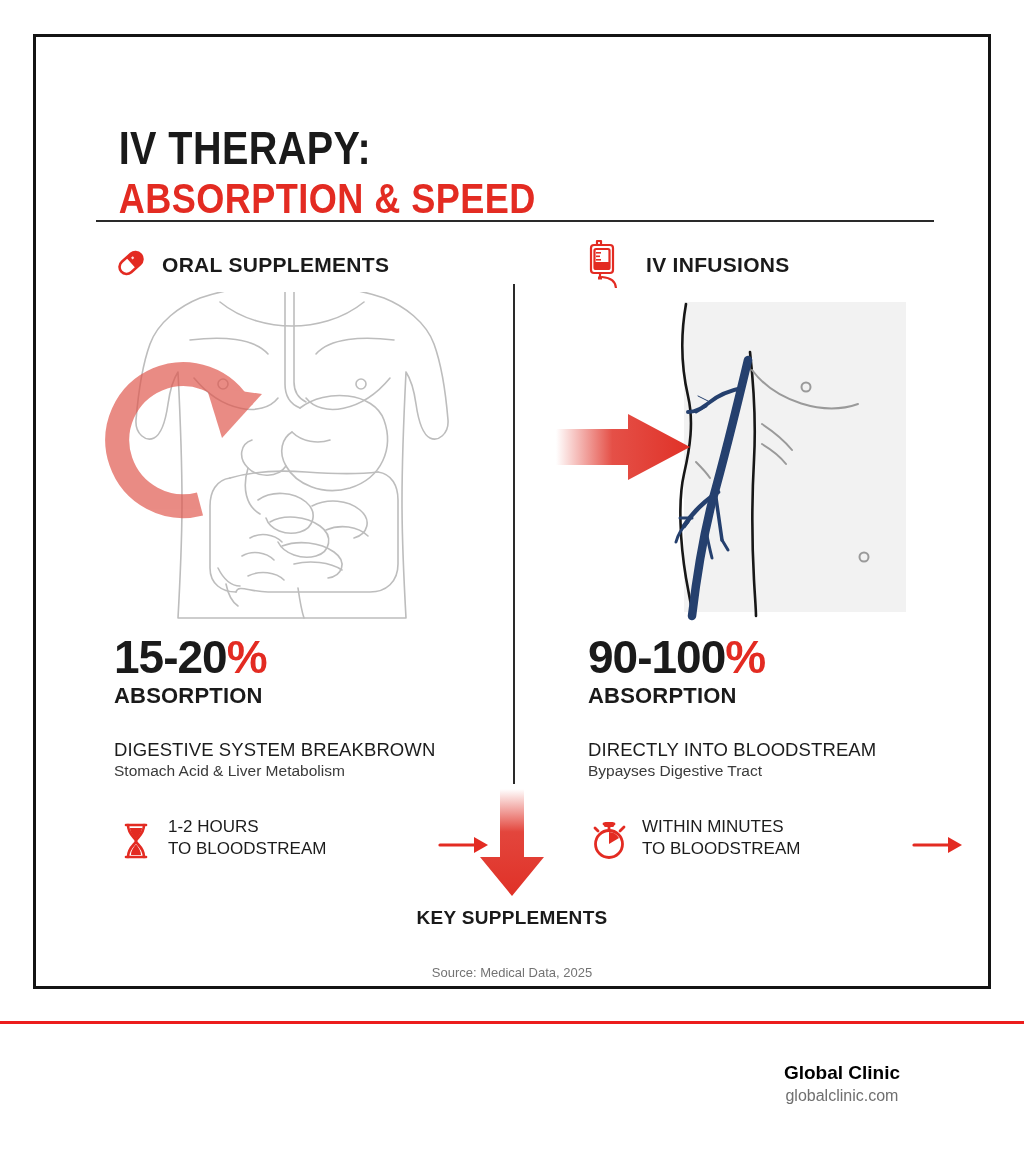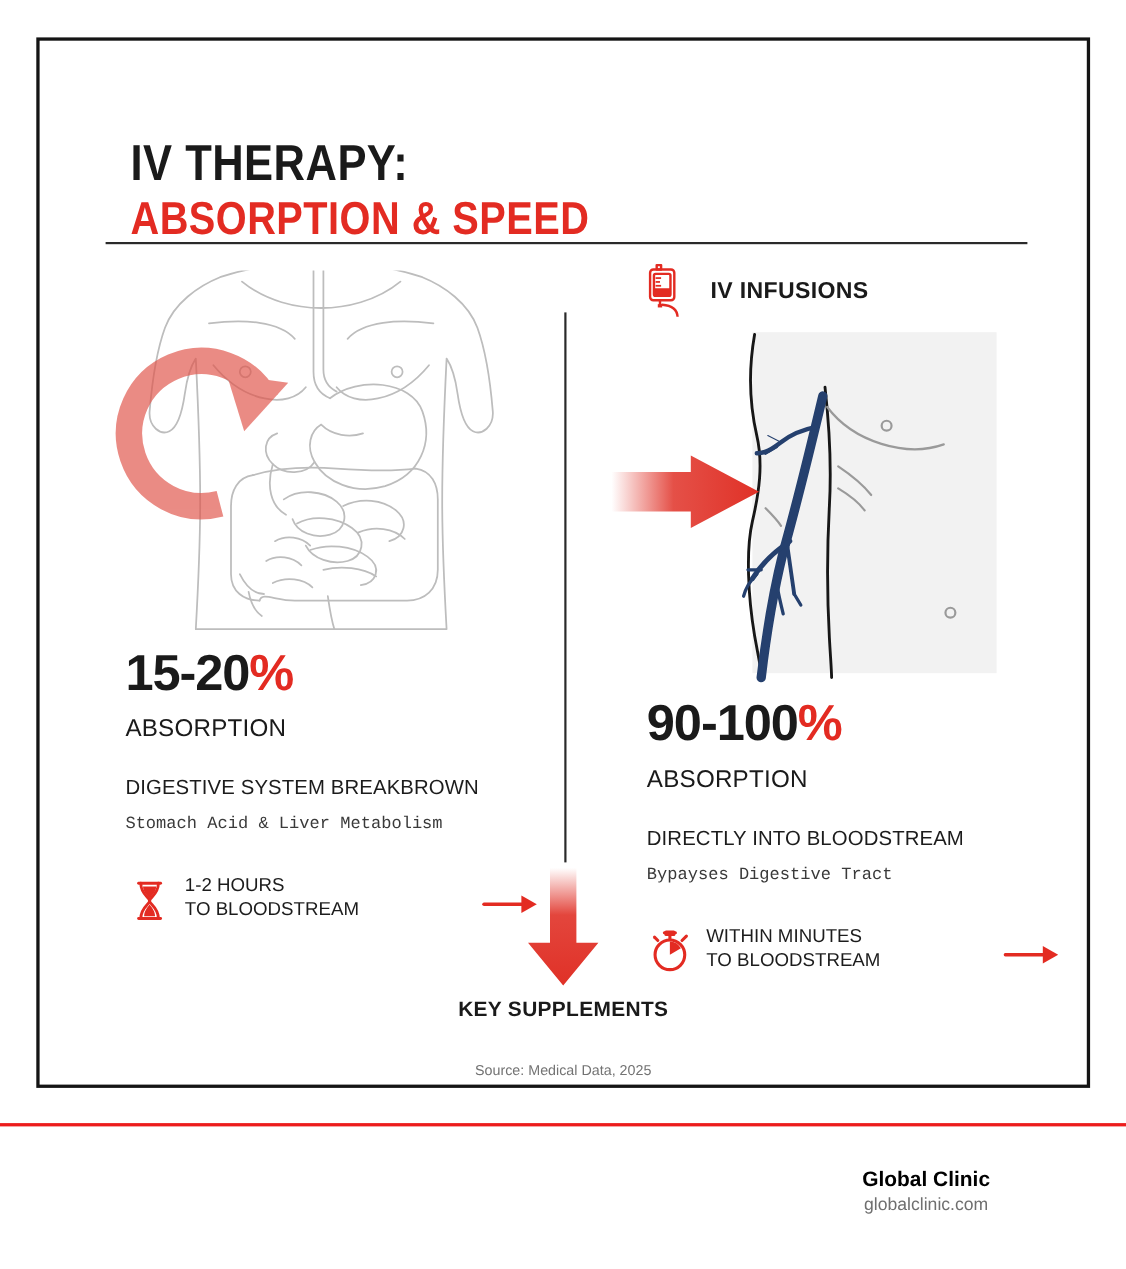--- a/index.html
+++ b/index.html
@@ -54,25 +54,25 @@
     font-size: 21px; font-weight: bold; letter-spacing: .3px; color: #1a1a1a;
   }
 
   
   .illus { position: relative; width: 420px; height: 330px; margin-top: 4px; }
 
   
   .stat { padding-left: 32px; margin-top: 12px; }
   .pct { font-size: 46px; font-weight: bold; color: #1a1a1a; letter-spacing: -1px; line-height: 1; }
   .pct .sym { color: #e32b22; }
-  .abs-label { font-size: 22px; font-weight: normal; color: #1a1a1a; letter-spacing: .2px; margin-top: 15px; }
+  .abs-label { font-size: 22px; font-weight: bold; color: #1a1a1a; letter-spacing: .2px; margin-top: 3px; }
 
   .desc { padding-left: 32px; margin-top: 30px; }
   .desc-main { font-size: 18.5px; color: #1c1c1c; letter-spacing: .1px; }
-  .desc-sub  { font-size: 15.5px; color: #3a3a3a; margin-top: 13px; font-family: Liberation Mono, monospace; }
+  .desc-sub  { font-size: 15.5px; color: #3a3a3a; margin-top: 1px; }
 
   .timing { display: flex; align-items: flex-end; padding-left: 32px; margin-top: 36px; }
   .timing .ticon { width: 44px; flex: 0 0 44px; display: flex; justify-content: center; }
   .timing .ttext { margin-left: 10px; font-size: 17px; color: #1c1c1c; line-height: 1.28; }
   .timing .tarrow { margin-left: auto; margin-right: 12px; }
 
   
   .keydiff {
     position: absolute; left: 0; top: 752px; width: 100%;
     display: flex; flex-direction: column; align-items: center;
@@ -103,20 +103,32 @@
       <div class="title-line2">ABSORPTION &amp; SPEED</div>
     </div>
     <div class="title-rule"></div>
 
     <div class="cols">
 
       <div class="vdivider"></div>
 
       <div class="col col-left">
 
+        <div class="col-head">
+          <span>
+            <svg width="34" height="34" viewBox="0 0 34 34">
+              <g transform="rotate(-42 17 17)">
+                <rect x="4" y="10" width="26" height="14" rx="7" ry="7" fill="#ffffff" stroke="#e32b22" stroke-width="2.6"></rect>
+                <path d="M17 10 H23 a7 7 0 0 1 0 14 H17 Z" fill="#e32b22"></path>
+                <path d="M20.5 13.2 h2.2 a3.6 3.6 0 0 1 0 2.2 h-2.2 Z" fill="#ffffff" opacity=".85"></path>
+              </g>
+            </svg>
+          </span>
+          <span class="label">ORAL SUPPLEMENTS</span>
+        </div>
 
         <div class="illus">
           <svg width="420" height="330" viewBox="0 0 420 330">
             <g stroke="#bdbdbd" stroke-width="1.6" fill="none" stroke-linecap="round" stroke-linejoin="round">
 
               <path d="M118 6 C130 2 152 -4 170 -4 L250 -4 C268 -4 290 2 302 6
                        C322 14 344 30 352 52 C360 74 364 104 366 128
                        C367 142 356 150 348 146 C340 142 336 126 334 112
                        C332 98 328 86 324 80
                        C322 120 320 170 320 210 C320 250 322 290 324 326

